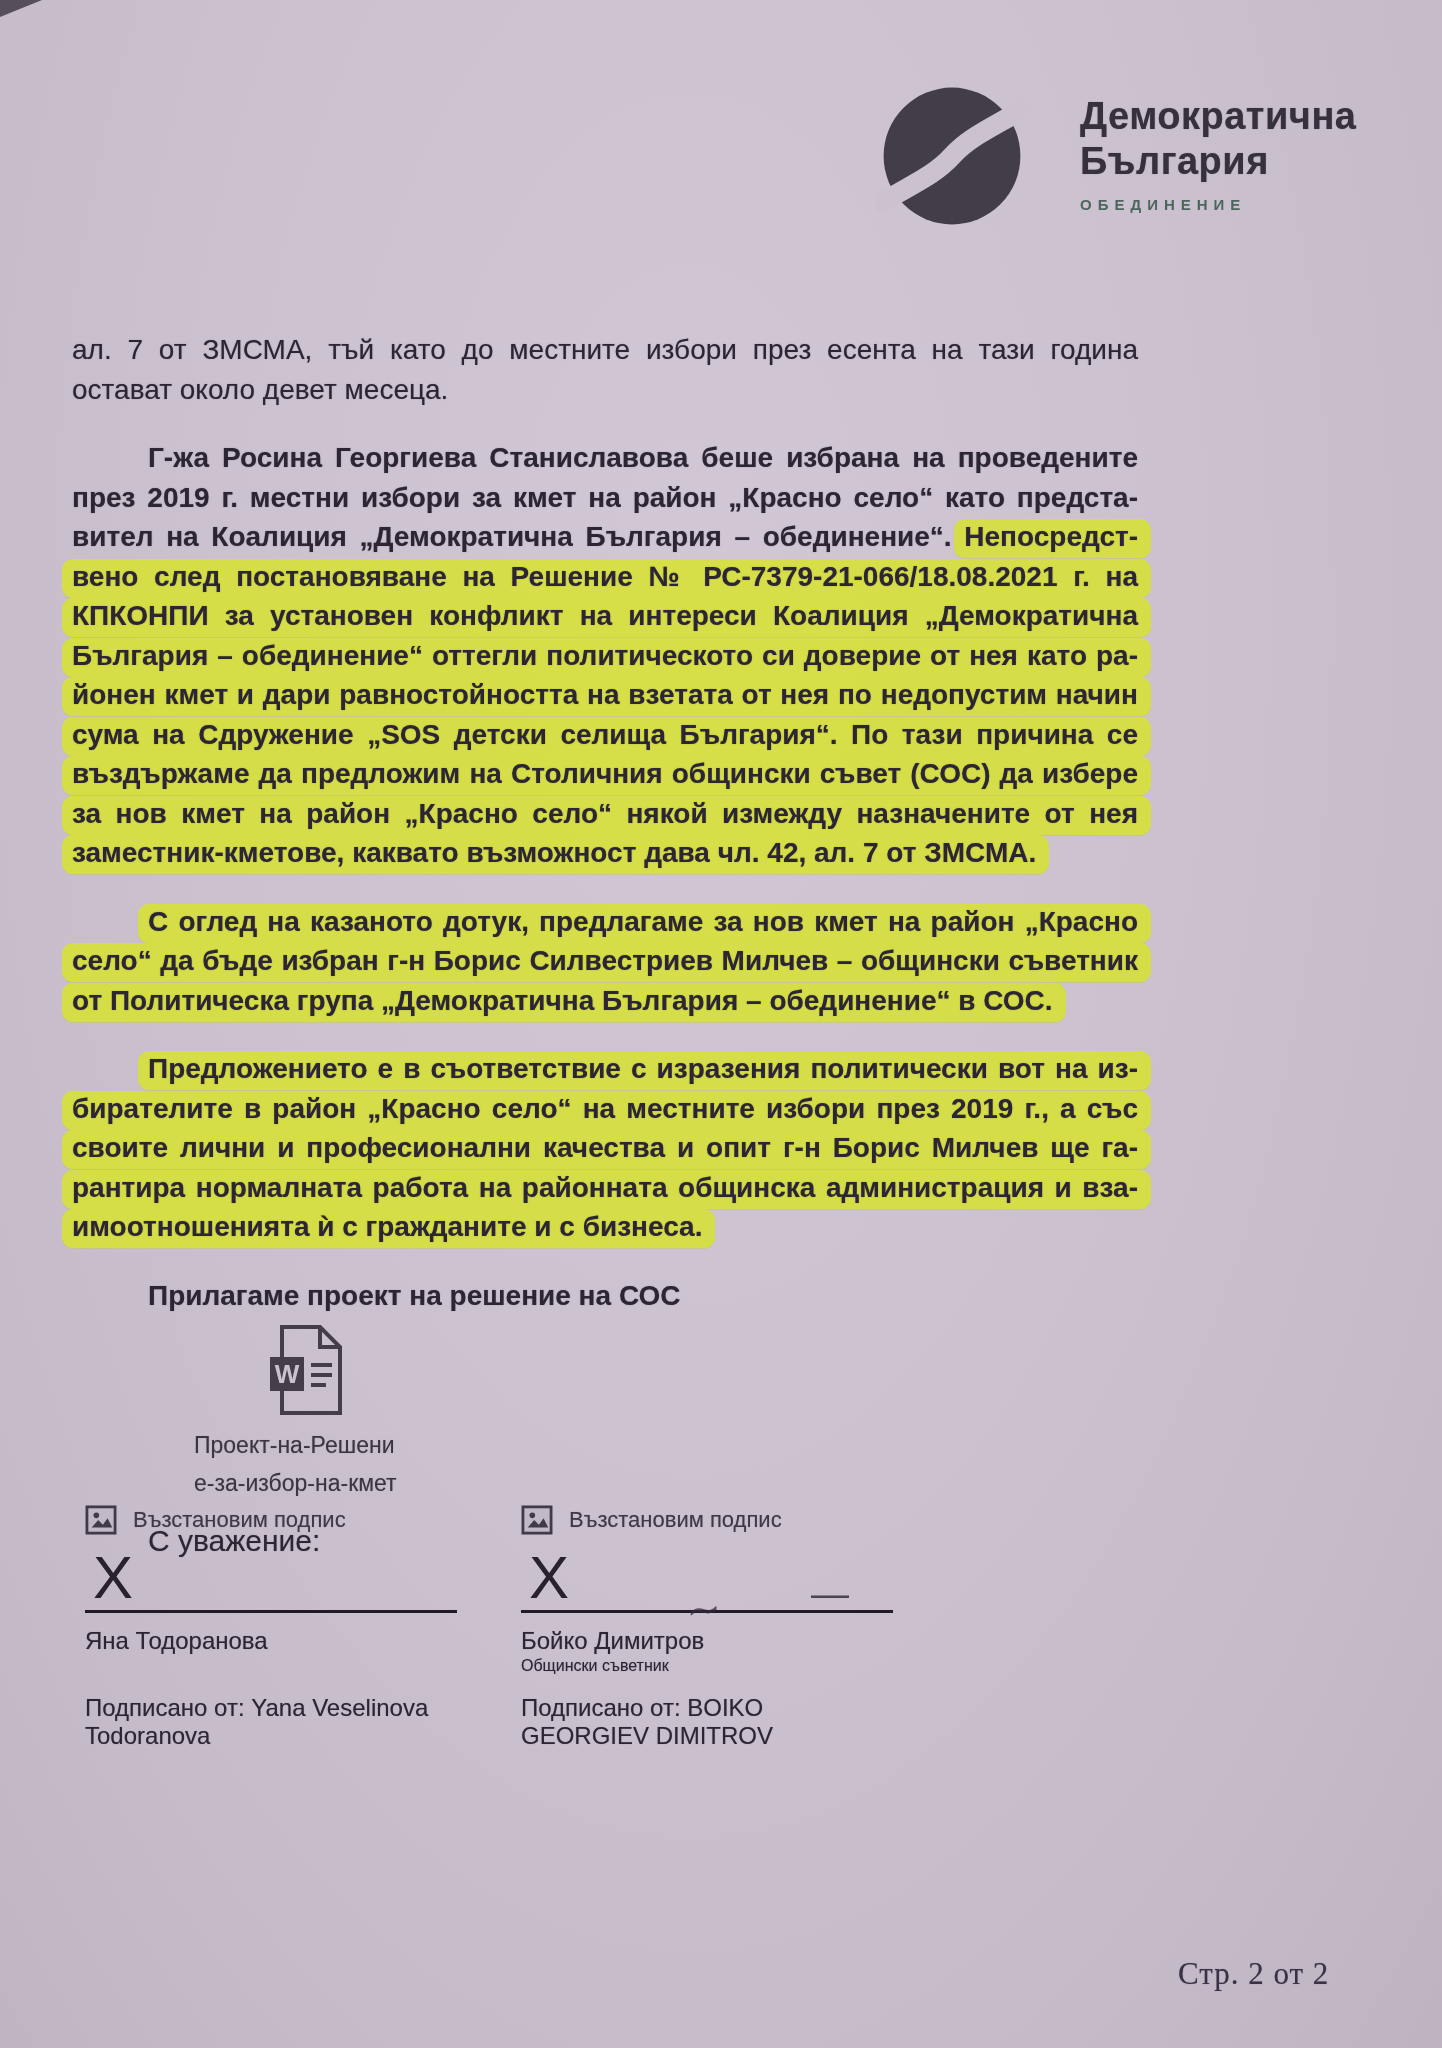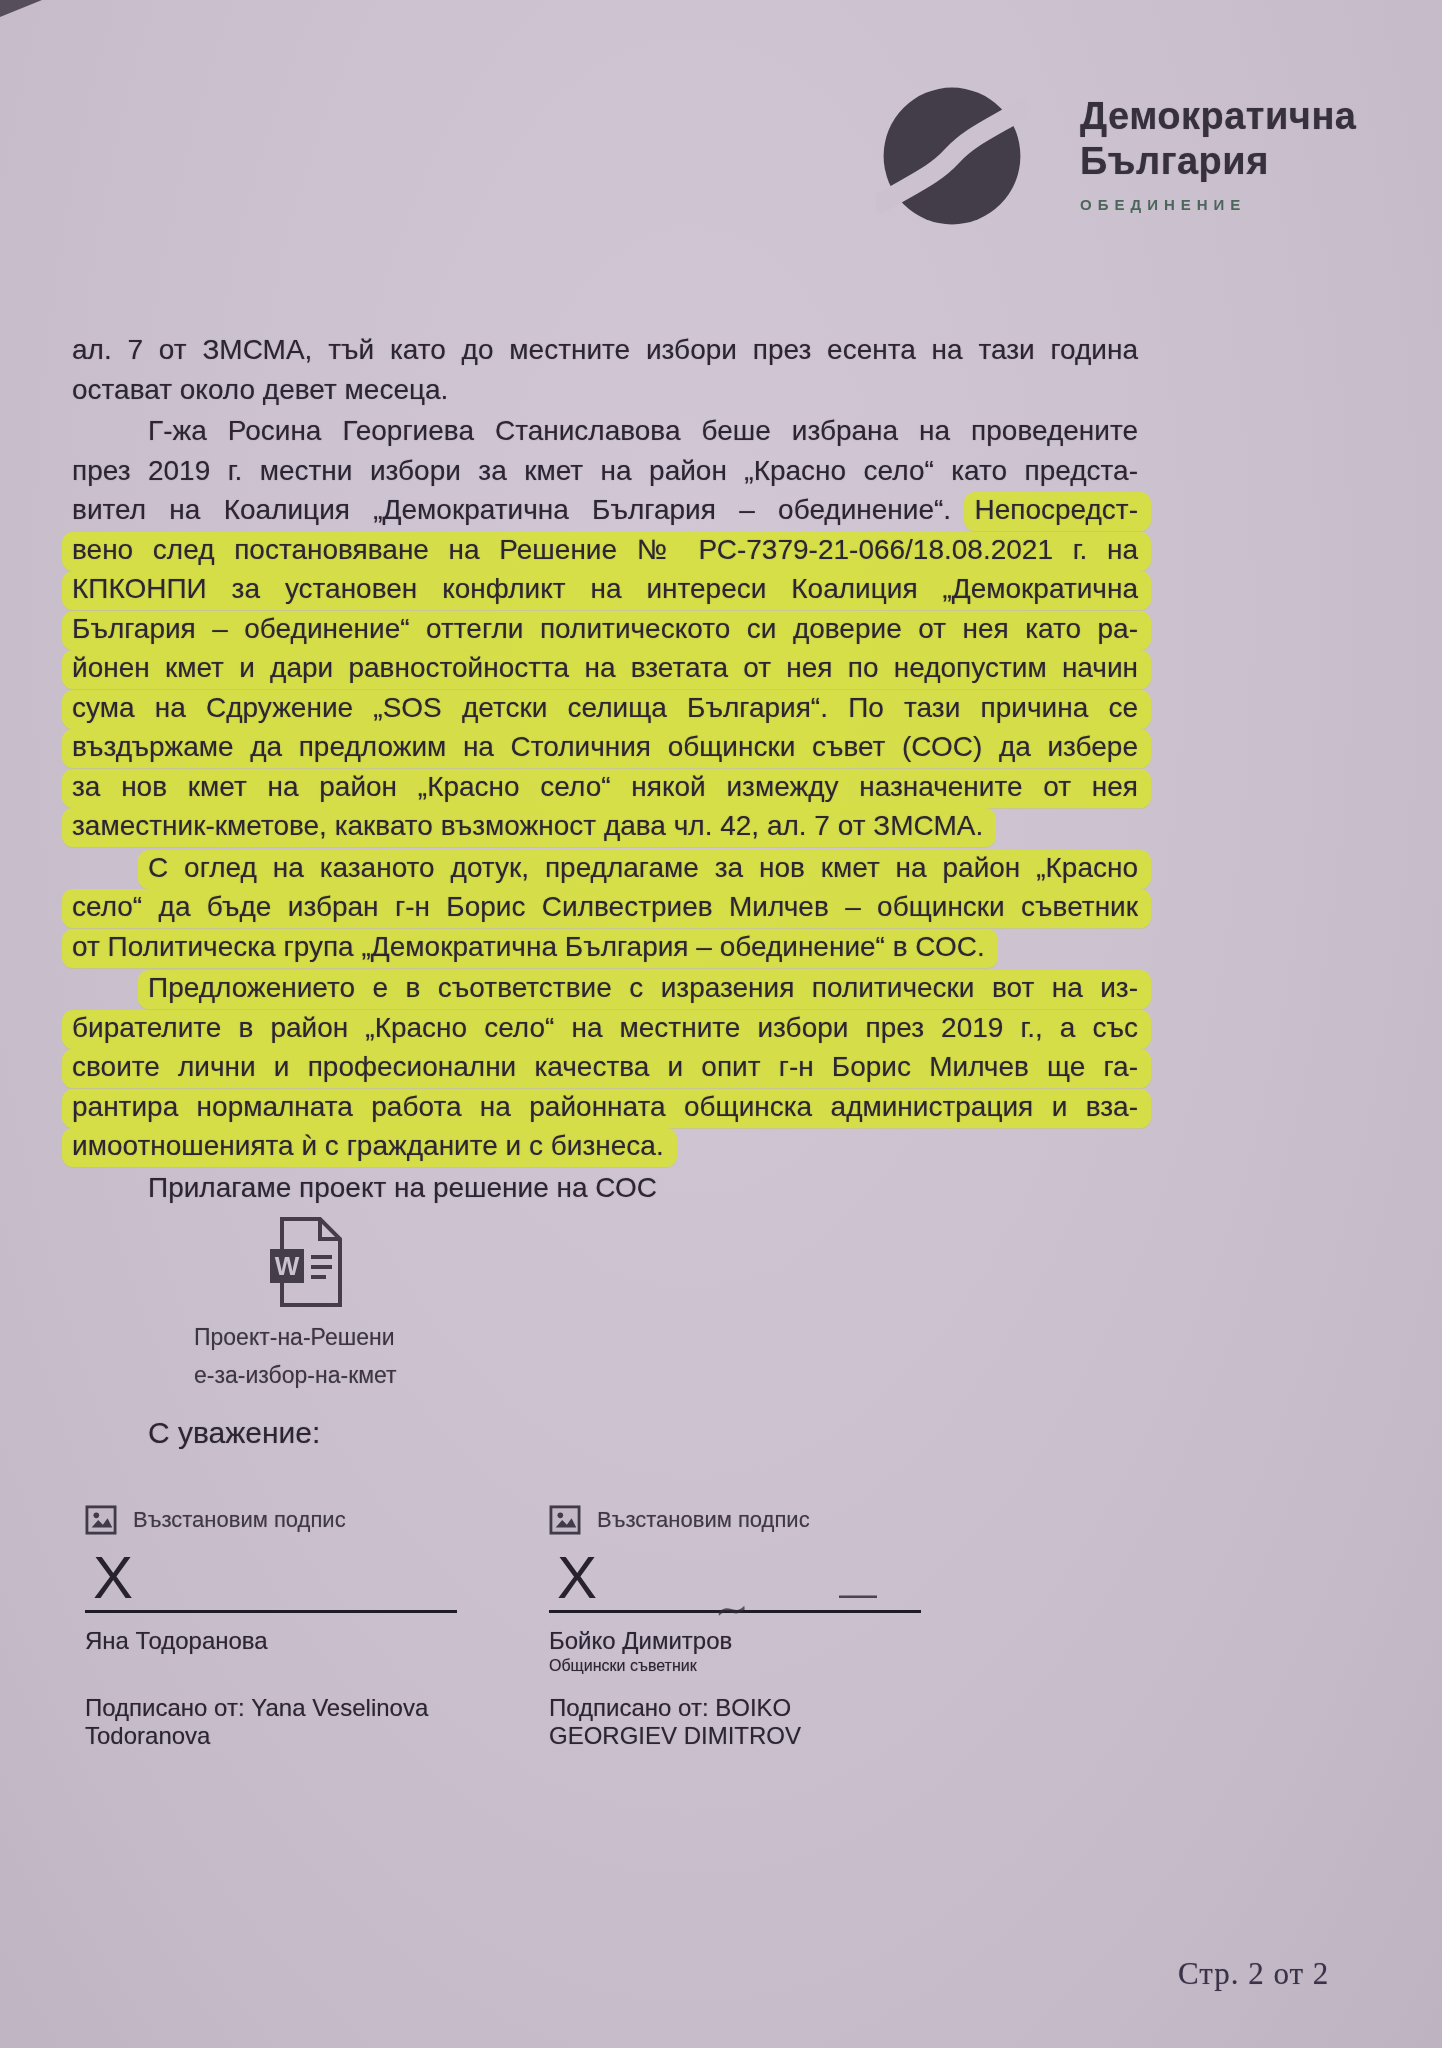--- a/index.html
+++ b/index.html
@@ -12,36 +12,36 @@
     border-top:17px solid #564e5a;border-right:42px solid transparent;}
   
   .logo{position:absolute;top:80px;left:876px;display:flex;gap:52px;align-items:flex-start;}
   .swirl{width:152px;height:152px;}
   .logo-text{padding-top:14px;}
   .logo-line1{font-size:38px;font-weight:700;line-height:45px;color:#37313d;letter-spacing:0.5px;
     text-shadow:0 0 1px rgba(55,49,61,.5);}
   .logo-line3{margin-top:12px;font-size:15px;font-weight:600;letter-spacing:6px;color:#4d665c;}
   
   .doc{position:absolute;top:330px;left:72px;width:1066px;}
-  .para + .para{margin-top:2px;}
+  .para + .para{margin-top:29px;font-weight:bold;}
   .line{font-size:28px;line-height:39.5px;text-align:justify;text-align-last:justify;
     text-shadow:0 0 1.2px rgba(44,37,51,.40);white-space:normal;}
   .line.last{text-align-last:left;}
   .line.first{text-indent:76px;}
   mark{background:rgba(214,224,60,.92);color:inherit;
     padding:2px 13px 6px 10px;margin:-2px -13px -6px -10px;border-radius:11px;
     box-shadow:0 1px 0 rgba(190,200,40,.35);}
   
   .attachment{margin-top:8px;margin-left:122px;width:330px;}
   .word-icon{display:block;margin-left:72px;width:80px;height:94px;}
   .att-caption{margin-top:9px;font-size:23px;line-height:38px;color:#3c3542;
     text-shadow:0 0 1px rgba(60,53,66,.4);}
   .salute{margin-top:22px;font-size:30px;text-indent:76px;text-shadow:0 0 1.2px rgba(44,37,51,.4);}
   
-  .sig-row{position:absolute;top:1505px;left:85px;display:flex;gap:92px;}
+  .sig-row{position:absolute;top:1505px;left:85px;display:flex;gap:64px;}
   .sig-col{width:372px;position:relative;}
   .restore{display:flex;align-items:center;gap:16px;font-size:22px;color:#3f3846;
     text-shadow:0 0 1px rgba(63,56,70,.4);}
   .restore svg{width:32px;height:30px;flex:0 0 auto;}
   .xmark{margin-top:16px;height:54px;font-size:60px;line-height:54px;font-weight:400;
     padding-left:8px;color:#28222f;}
   .sig-line{border-bottom:3.5px solid #1f1b27;margin-top:5px;}
   .sig-name{margin-top:14px;font-size:24px;text-shadow:0 0 1px rgba(44,37,51,.4);}
   .sig-role{font-size:16px;height:37px;margin-top:2px;text-shadow:0 0 1px rgba(44,37,51,.4);}
   .signed{font-size:24px;text-shadow:0 0 1px rgba(44,37,51,.4);}

